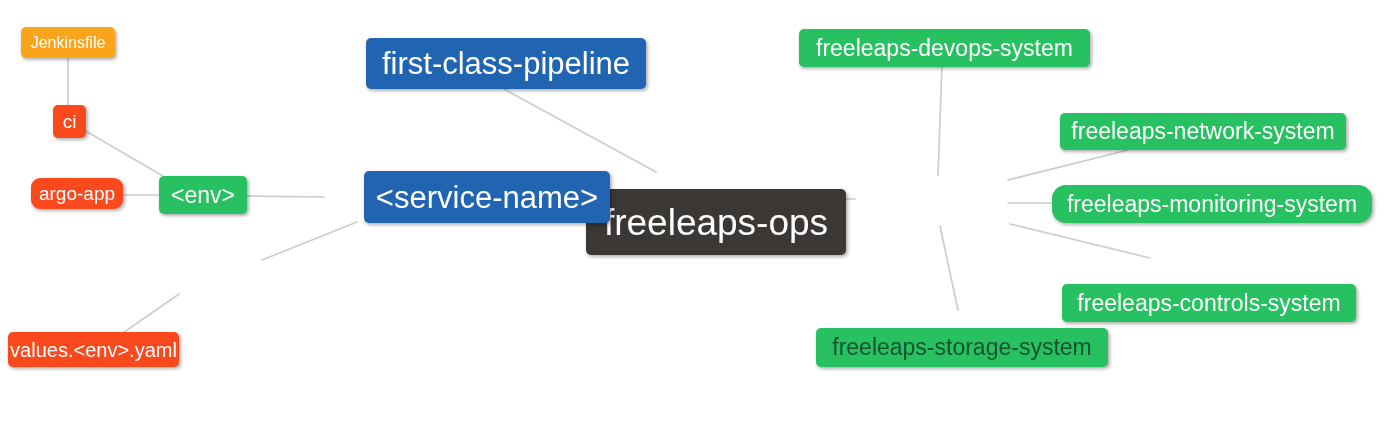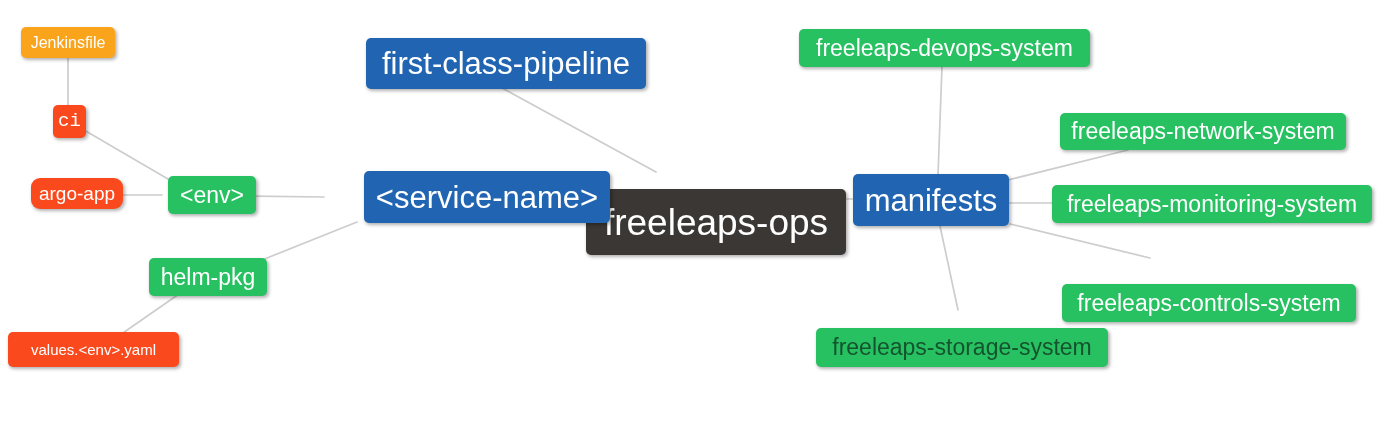--- a/index.html
+++ b/index.html
@@ -64,26 +64,24 @@
       <line x1="938" y1="175" x2="942" y2="66" stroke="#cdcdcd" stroke-width="1.7" stroke-linecap="round"></line>
       <line x1="1008" y1="180" x2="1128" y2="150" stroke="#cdcdcd" stroke-width="1.7" stroke-linecap="round"></line>
       <line x1="1008" y1="203" x2="1055" y2="203" stroke="#cdcdcd" stroke-width="1.7" stroke-linecap="round"></line>
       <line x1="1010" y1="224" x2="1150" y2="258" stroke="#cdcdcd" stroke-width="1.7" stroke-linecap="round"></line>
       <line x1="940" y1="226" x2="958" y2="310" stroke="#cdcdcd" stroke-width="1.7" stroke-linecap="round"></line>
     </svg>
   <div class="nodes">
       <div class="node" style="left: 586px; top: 172px; width: 260px; height: 66px; font-size: 37px; background: rgb(59, 55, 53); color: rgb(255, 255, 255); margin-top: 17px;">freeleaps-ops</div>
       <div class="node" style="left: 319px; top: 38px; width: 280px; height: 51px; font-size: 31px; background: rgb(33, 101, 178); color: rgb(255, 255, 255); margin-left: 47px;">first-class-pipeline</div>
       <div class="node" style="left: 321px; top: 171px; width: 246px; height: 52px; font-size: 31px; background: rgb(33, 101, 178); color: rgb(255, 255, 255); margin-left: 43px;">&lt;service-name&gt;</div>
-      <div class="node" style="left: 853px; top: 174px; width: 156px; height: 52px; font-size: 31px; background: rgb(33, 101, 178); color: rgb(255, 255, 255);">manifests</div>
-      <div class="node" style="left: 159px; top: 176px; width: 88px; height: 38px; font-size: 23px; background: rgb(40, 193, 98); color: rgb(255, 255, 255); margin-left: 9px;">&lt;env&gt;</div>
-      <div class="node" style="left: 149px; top: 258px; width: 118px; height: 38px; font-size: 23px; background: rgb(40, 193, 98); color: rgb(255, 255, 255);">helm-pkg</div>
+      <div class="node" style="left: 159px; top: 176px; width: 88px; height: 38px; font-size: 23px; background: rgb(40, 193, 98); color: rgb(255, 255, 255);">&lt;env&gt;</div>
       <div class="node" style="left: 799px; top: 29px; width: 291px; height: 38px; font-size: 23px; background: rgb(40, 193, 98); color: rgb(255, 255, 255);">freeleaps-devops-system</div>
       <div class="node" style="left: 1060px; top: 113px; width: 286px; height: 37px; font-size: 23px; background: rgb(40, 193, 98); color: rgb(255, 255, 255);">freeleaps-network-system</div>
-      <div class="node" style="left: 1052px; top: 185px; width: 320px; height: 38px; font-size: 23px; background: rgb(40, 193, 98); color: rgb(255, 255, 255);">freeleaps-monitoring-system</div>
+      <div class="node" style="left: 1052px; top: 185px; width: 320px; height: 38px; font-size: 23px; background: rgb(40, 193, 98); color: rgb(255, 255, 255); border-radius: 14px;">freeleaps-monitoring-system</div>
       <div class="node" style="left: 1062px; top: 256px; width: 294px; height: 38px; font-size: 23px; background: rgb(40, 193, 98); color: rgb(255, 255, 255); margin-top: 28px;">freeleaps-controls-system</div>
       <div class="node" style="left: 816px; top: 328px; width: 292px; height: 39px; font-size: 23px; background: rgb(40, 193, 98); color: #14532d;">freeleaps-storage-system</div>
-      <div class="node" style="left: 53px; top: 105px; width: 33px; height: 33px; font-size: 19px; background: rgb(250, 74, 29); color: rgb(255, 255, 255); font-family: Liberation Mono, monospace;">ci</div>
+      <div class="node" style="left: 53px; top: 105px; width: 33px; height: 33px; font-size: 19px; background: rgb(250, 74, 29); color: rgb(255, 255, 255);">ci</div>
       <div class="node" style="left: 31px; top: 178px; width: 92px; height: 31px; font-size: 19px; background: rgb(250, 74, 29); color: rgb(255, 255, 255); border-radius: 9px;">argo-app</div>
-      <div class="node" style="left: 8px; top: 332px; width: 171px; height: 35px; font-size: 15px; background: rgb(250, 74, 29); color: rgb(255, 255, 255);">values.&lt;env&gt;.yaml</div>
+      <div class="node" style="left: 8px; top: 332px; width: 171px; height: 35px; font-size: 20px; background: rgb(250, 74, 29); color: rgb(255, 255, 255);">values.&lt;env&gt;.yaml</div>
       <div class="node" style="left: 21px; top: 27px; width: 94px; height: 31px; font-size: 16px; background: rgb(250, 164, 28); color: rgb(255, 255, 255);">Jenkinsfile</div>
     </div>
 </div>
 
 </body></html>

